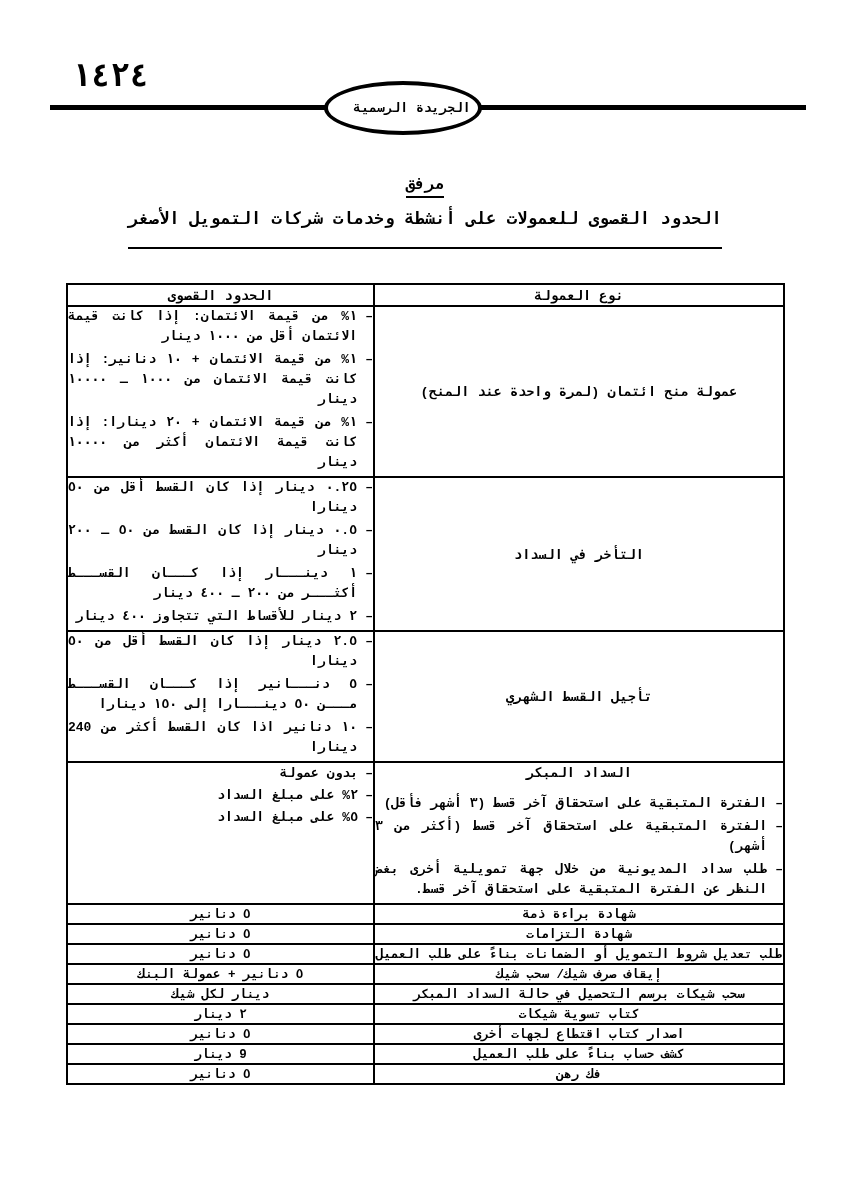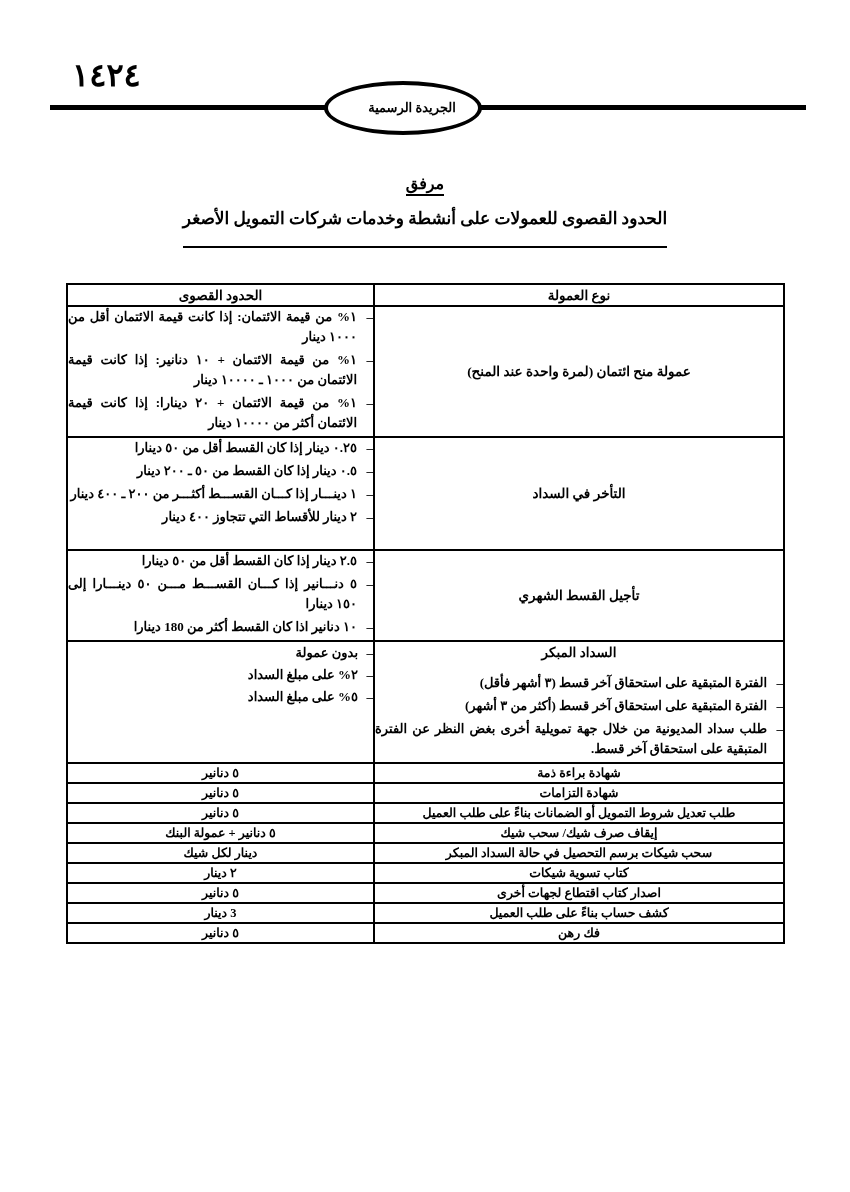--- a/index.html
+++ b/index.html
@@ -1,18 +1,18 @@
 <!DOCTYPE html>
 <html dir="rtl" lang="ar"><head>
 <meta charset="utf-8">
 <style>
   html,body { margin:0; padding:0; background:#ffffff; }
   .page {
     position:relative; width:850px; height:1192px; background:#ffffff;
-    font-family:Liberation Serif, serif; color:#000; overflow:hidden;
+    font-family:Liberation Mono, monospace; color:#000; overflow:hidden;
     margin:0 auto;
   }
   .page-number {
     position:absolute; top:56px; left:72px; font-size:32px; font-weight:bold;
     direction:rtl; letter-spacing:1px;
   }
   .head-rule-line {
     position:absolute; top:105px; left:50px; width:756px; height:5px; background:#000;
   }
   .gazette-ellipse {
@@ -126,21 +126,21 @@
         <div class="bl">
           <span class="dash">–</span>
           <span class="txt">٢.٥ دينار إذا كان القسط أقل من ٥٠ دينارا</span>
         </div>
         <div class="bl">
           <span class="dash">–</span>
           <span class="txt">٥ دنـــانير إذا كـــان القســـط مـــن ٥٠ دينـــارا إلى ١٥٠ دينارا</span>
         </div>
         <div class="bl">
           <span class="dash">–</span>
-          <span class="txt">١٠ دنانير اذا كان القسط أكثر من 180 دينارا</span>
+          <span class="txt">١٠ دنانير اذا كان القسط أكثر من 240 دينارا</span>
         </div>
       </td>
     </tr>
 
     <tr style="height:111px">
       <td class="type4-cell">
         <div class="cellhead">السداد المبكر</div>
         <div class="bl">
           <span class="dash">–</span>
           <span class="txt">الفترة المتبقية على استحقاق آخر قسط (٣ أشهر فأقل)</span>
@@ -193,21 +193,21 @@
     <tr style="height:20px">
       <td class="s-type">كتاب تسوية شيكات</td>
       <td class="s-lim">٢ دينار</td>
     </tr>
     <tr style="height:20px">
       <td class="s-type">اصدار كتاب اقتطاع لجهات أخرى</td>
       <td class="s-lim">٥ دنانير</td>
     </tr>
     <tr style="height:20px">
       <td class="s-type">كشف حساب بناءً على طلب العميل</td>
-      <td class="s-lim">3 دينار</td>
+      <td class="s-lim">9 دينار</td>
     </tr>
     <tr style="height:20px">
       <td class="s-type">فك رهن</td>
       <td class="s-lim">٥ دنانير</td>
     </tr>
 
   </tbody>
     </table>
 </div>
 

